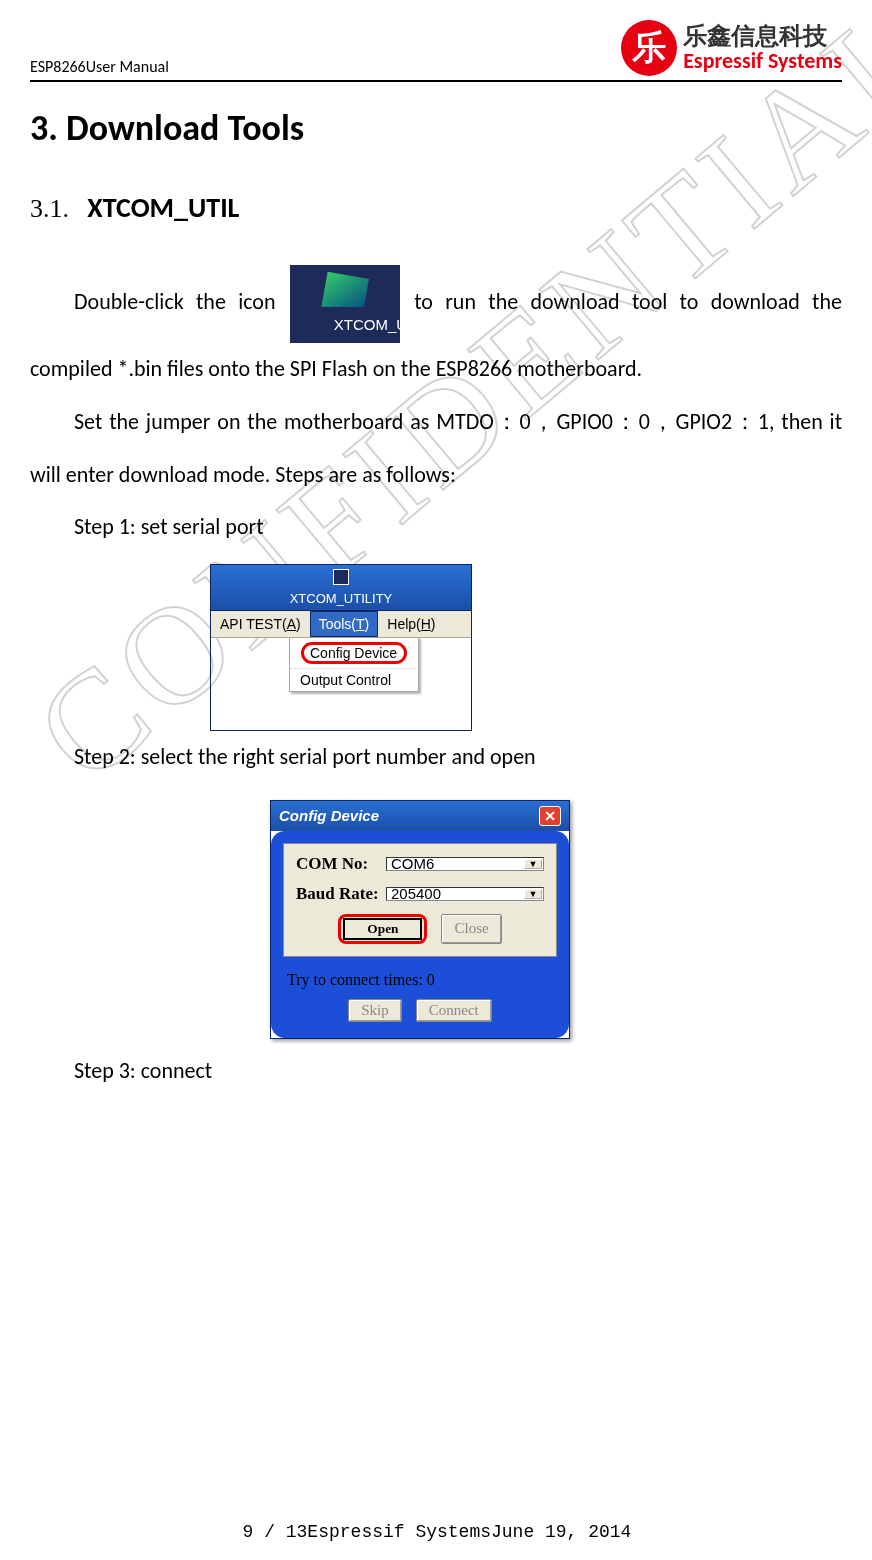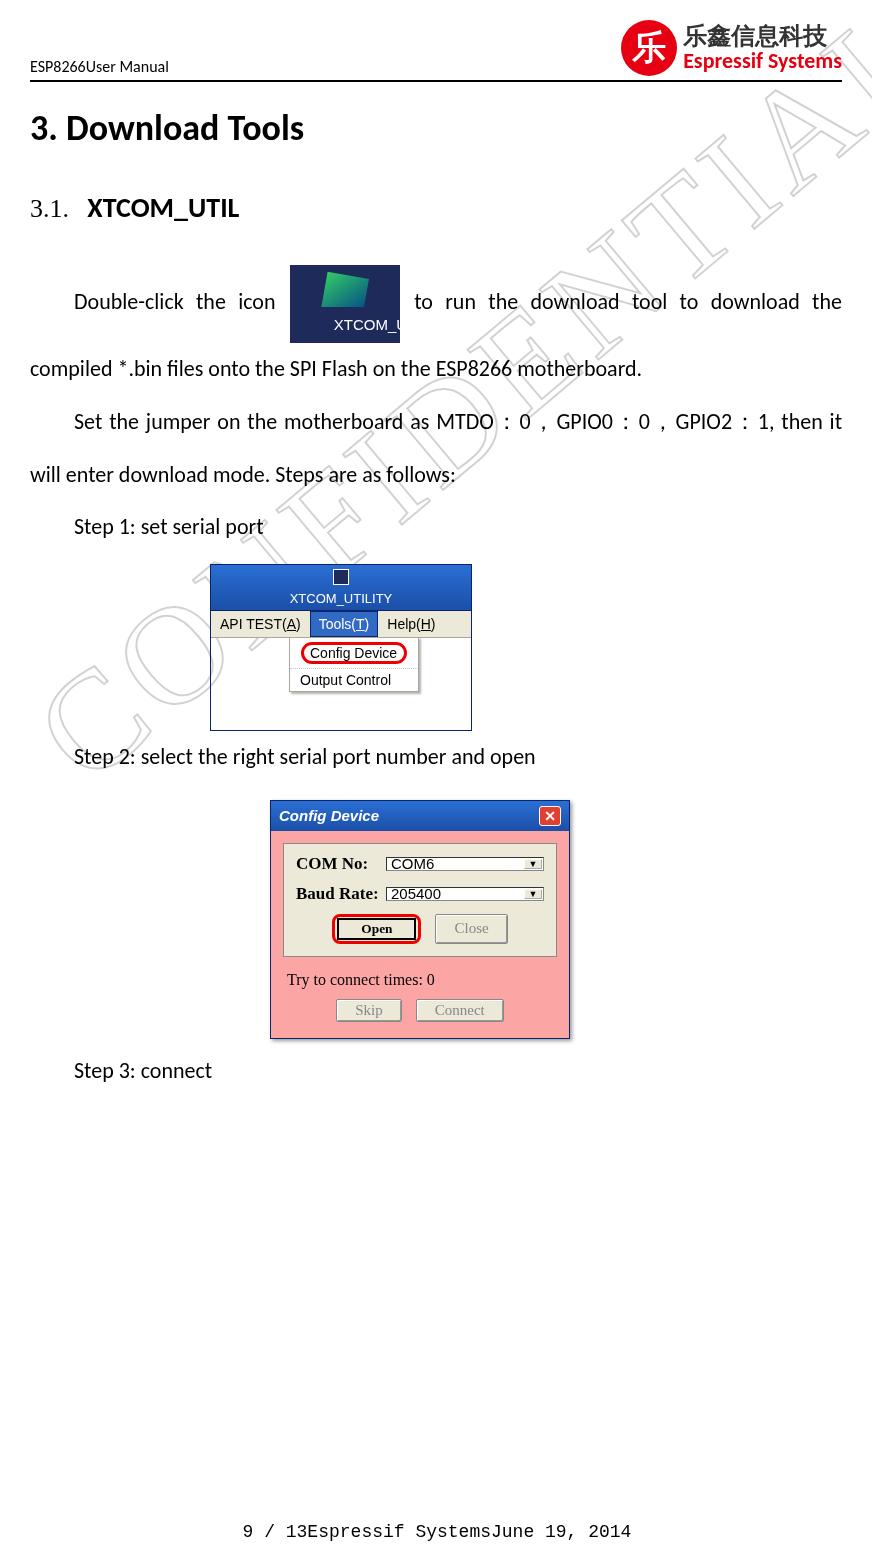--- a/index.html
+++ b/index.html
@@ -146,40 +146,41 @@
     background: linear-gradient(#2a6fd4,#1b4fa8);
     color:#fff; padding:5px 8px;
     display:flex; justify-content:space-between; align-items:center;
     font-size:15px; font-weight:bold; font-style:italic;
   }
   .close-btn {
     width:22px;height:20px;background:#e04030;border:1px solid #fff;border-radius:3px;
     display:flex;align-items:center;justify-content:center;color:#fff;font-weight:bold;font-style:normal;font-size:14px;
   }
   .dlg-body {
-    background:#fca5a5;
+    background:#1d4ed8;
     padding:12px;
+    border-radius:14px;
   }
   .fieldset {
     border:1px solid #888; padding:10px 12px 12px; background:#ece9d8;
   }
   .row { display:flex; align-items:center; margin-bottom:10px; font-size:16px;}
   .row label { width:90px; font-weight:bold; font-family: "Times New Roman", serif; font-size:17px;}
   .combo {
     flex:1; height:14px; border:1px inset #888; background:#fff;
     padding:1px 20px 1px 4px; position:relative; font-size:15px;
     display:flex; align-items:center;
   }
   .combo::after {
     content:"▼"; position:absolute; right:1px; top:1px; bottom:1px; width:16px;
     background:#ece9d8; border:1px outset #fff;
     display:flex;align-items:center;justify-content:center;font-size:9px;color:#000;
   }
   .btn {
-    padding:2px 18px; font-size:15px; font-family: "Times New Roman", serif;
+    padding:2px 12px; font-size:15px; font-family: "Times New Roman", serif;
     background:#ece9d8; border:1px solid #888; border-radius:2px;
     box-shadow: inset 1px 1px 0 #fff, inset -1px -1px 0 #999;
   }
   .btn.disabled { color:#888; }
   .btn-row { display:flex; gap:14px; justify-content:center; margin-top:4px;}
   .open-wrap { border:3px solid #e00; border-radius:8px; padding:1px 2px; display:inline-block;}
   .open-btn { padding:1px 22px; border:2px solid #000; font-weight:bold; font-family: "Times New Roman", serif; background:#ece9d8;}
   .try-text { font-family:"Times New Roman",serif; font-size:16px; margin:14px 0 10px 4px;}
 
   .footer {

